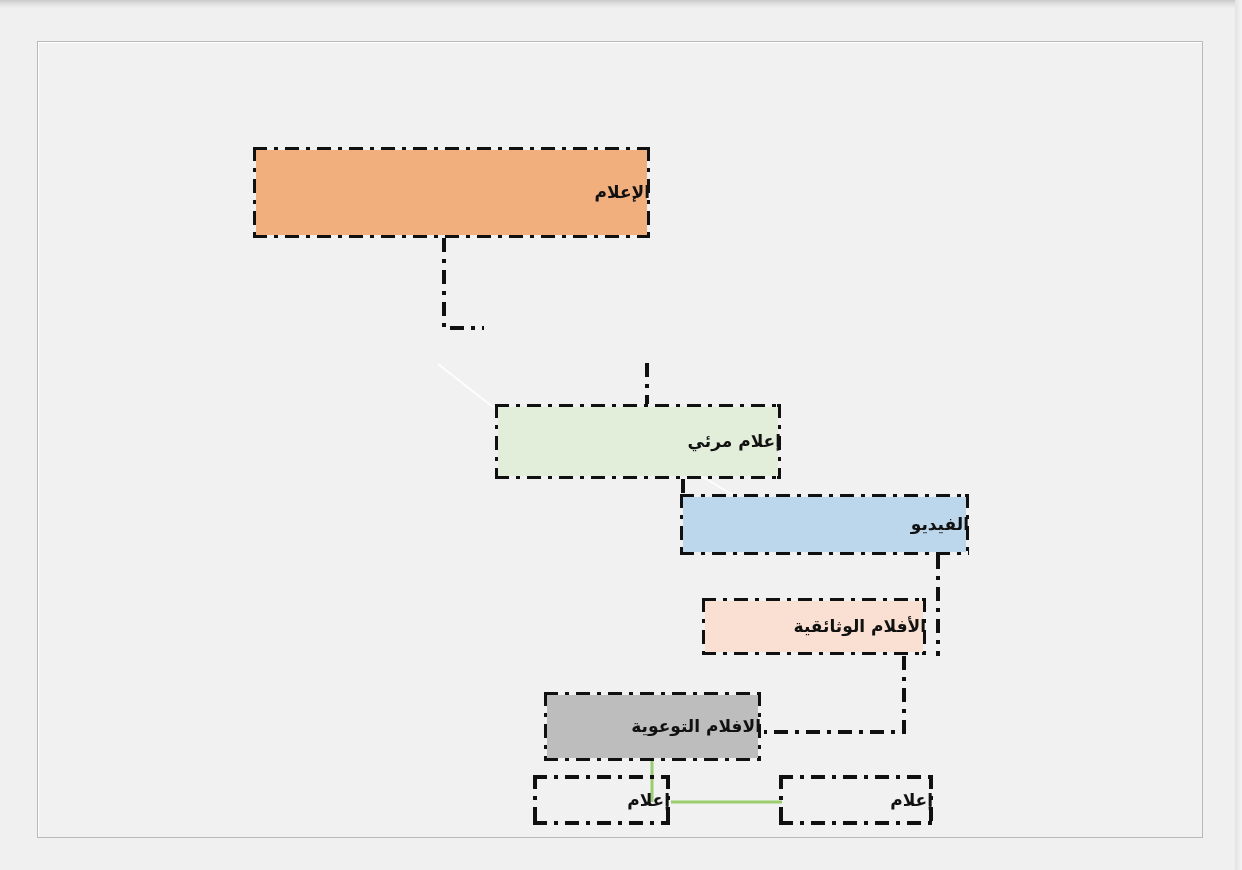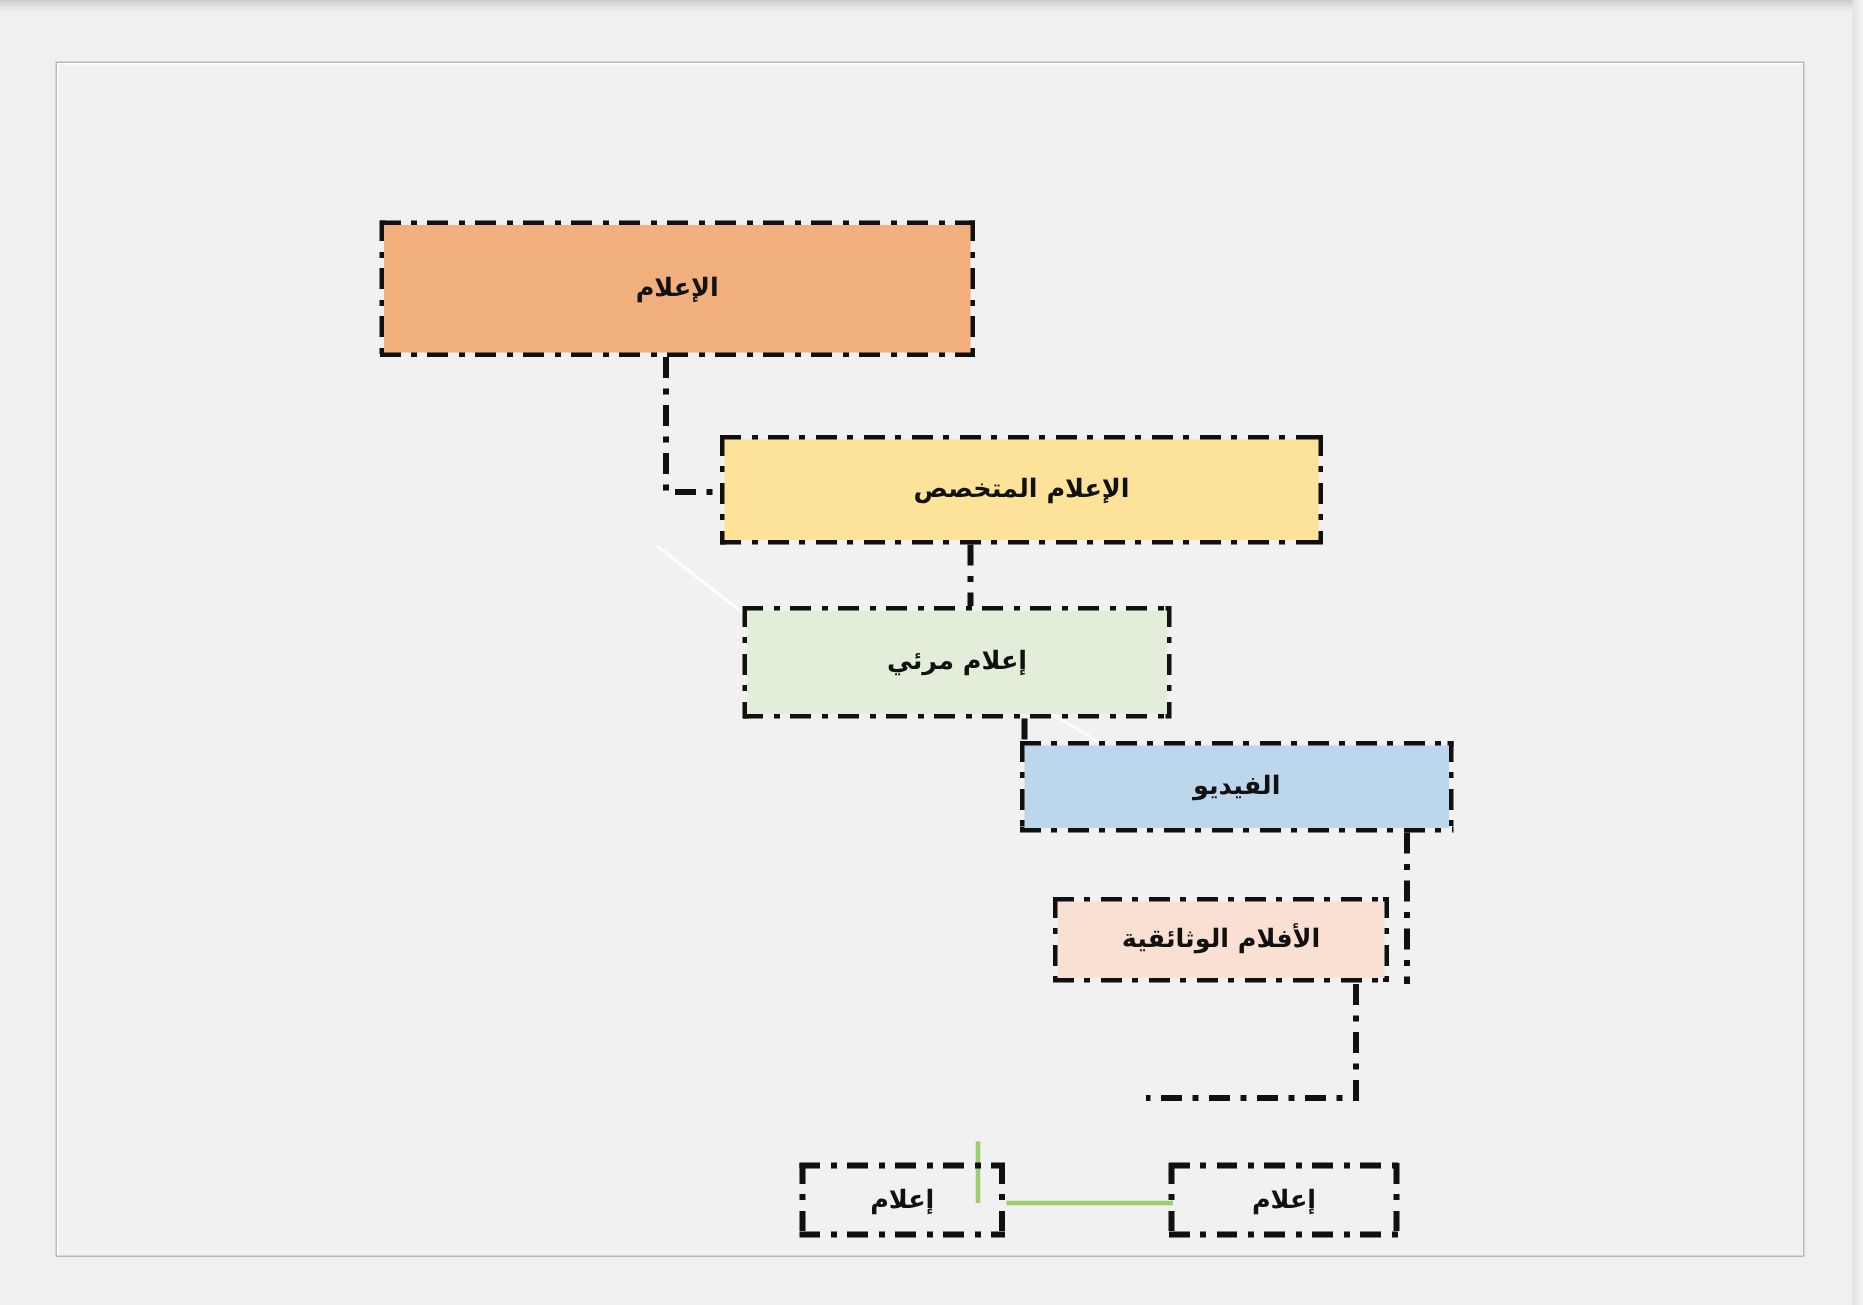--- a/index.html
+++ b/index.html
@@ -59,21 +59,21 @@
   }
 
   
   .node {
     position: absolute;
     box-sizing: border-box;
     border: 3px dashed #101010;
     border-style: dashed;
     display: flex;
     align-items: center;
-    justify-content: center;
+    justify-content: flex-start;
     direction: rtl;
   }
   .node .node-label {
     font-weight: bold;
     color: #111111;
     font-size: 17px;
     line-height: 1.2;
     text-align: center;
     letter-spacing: 0px;
     white-space: nowrap;
@@ -123,40 +123,40 @@
 
       <polyline points="614,719 614,760" fill="none" stroke="#9ACD6E" stroke-width="3"></polyline>
       <line x1="633" y1="760" x2="744" y2="760" stroke="#9ACD6E" stroke-width="3"></line>
     </svg>
 
     <div class="node dashdot" style="left:215px; top:105px; width:397px; height:91px;">
       <div class="node-fill" style="background:#F2AF7E;"></div>
       <span class="node-label">الإعلام</span>
     </div>
 
-    <div class="node dashdot" style="left:442px; top:248px; width:402px; height:73px;">
-      <div class="node-fill" style="background:#FCE399;"></div>
-      <span class="node-label">الإعلام المتخصص</span>
-    </div>
 
     <div class="node dashdot" style="left:457px; top:362px; width:286px; height:75px;">
       <div class="node-fill" style="background:#E2EDDA;"></div>
       <span class="node-label">إعلام مرئي</span>
     </div>
 
     <div class="node dashdot" style="left:664px; top:556px; width:224px; height:57px;">
       <div class="node-fill" style="background:#FAE0D3;"></div>
       <span class="node-label">الأفلام الوثائقية</span>
     </div>
 
     <div class="node dashdot" style="left:642px; top:452px; width:289px; height:61px;">
       <div class="node-fill" style="background:#BCD6EC;"></div>
       <span class="node-label">الفيديو</span>
     </div>
 
+    <div class="node dashdot" style="left:506px; top:650px; width:217px; height:69px;">
+      <div class="node-fill" style="background:#BDBDBD;"></div>
+      <span class="node-label">الافلام التوعوية</span>
+    </div>
 
     <div class="node dashdot" style="left:495px; top:733px; width:137px; height:50px;">
       <div class="node-fill" style="background:transparent;"></div>
       <span class="node-label">إعلام</span>
     </div>
 
     <div class="node dashdot" style="left:741px; top:733px; width:154px; height:50px;">
       <div class="node-fill" style="background:transparent;"></div>
       <span class="node-label">إعلام</span>
     </div>

